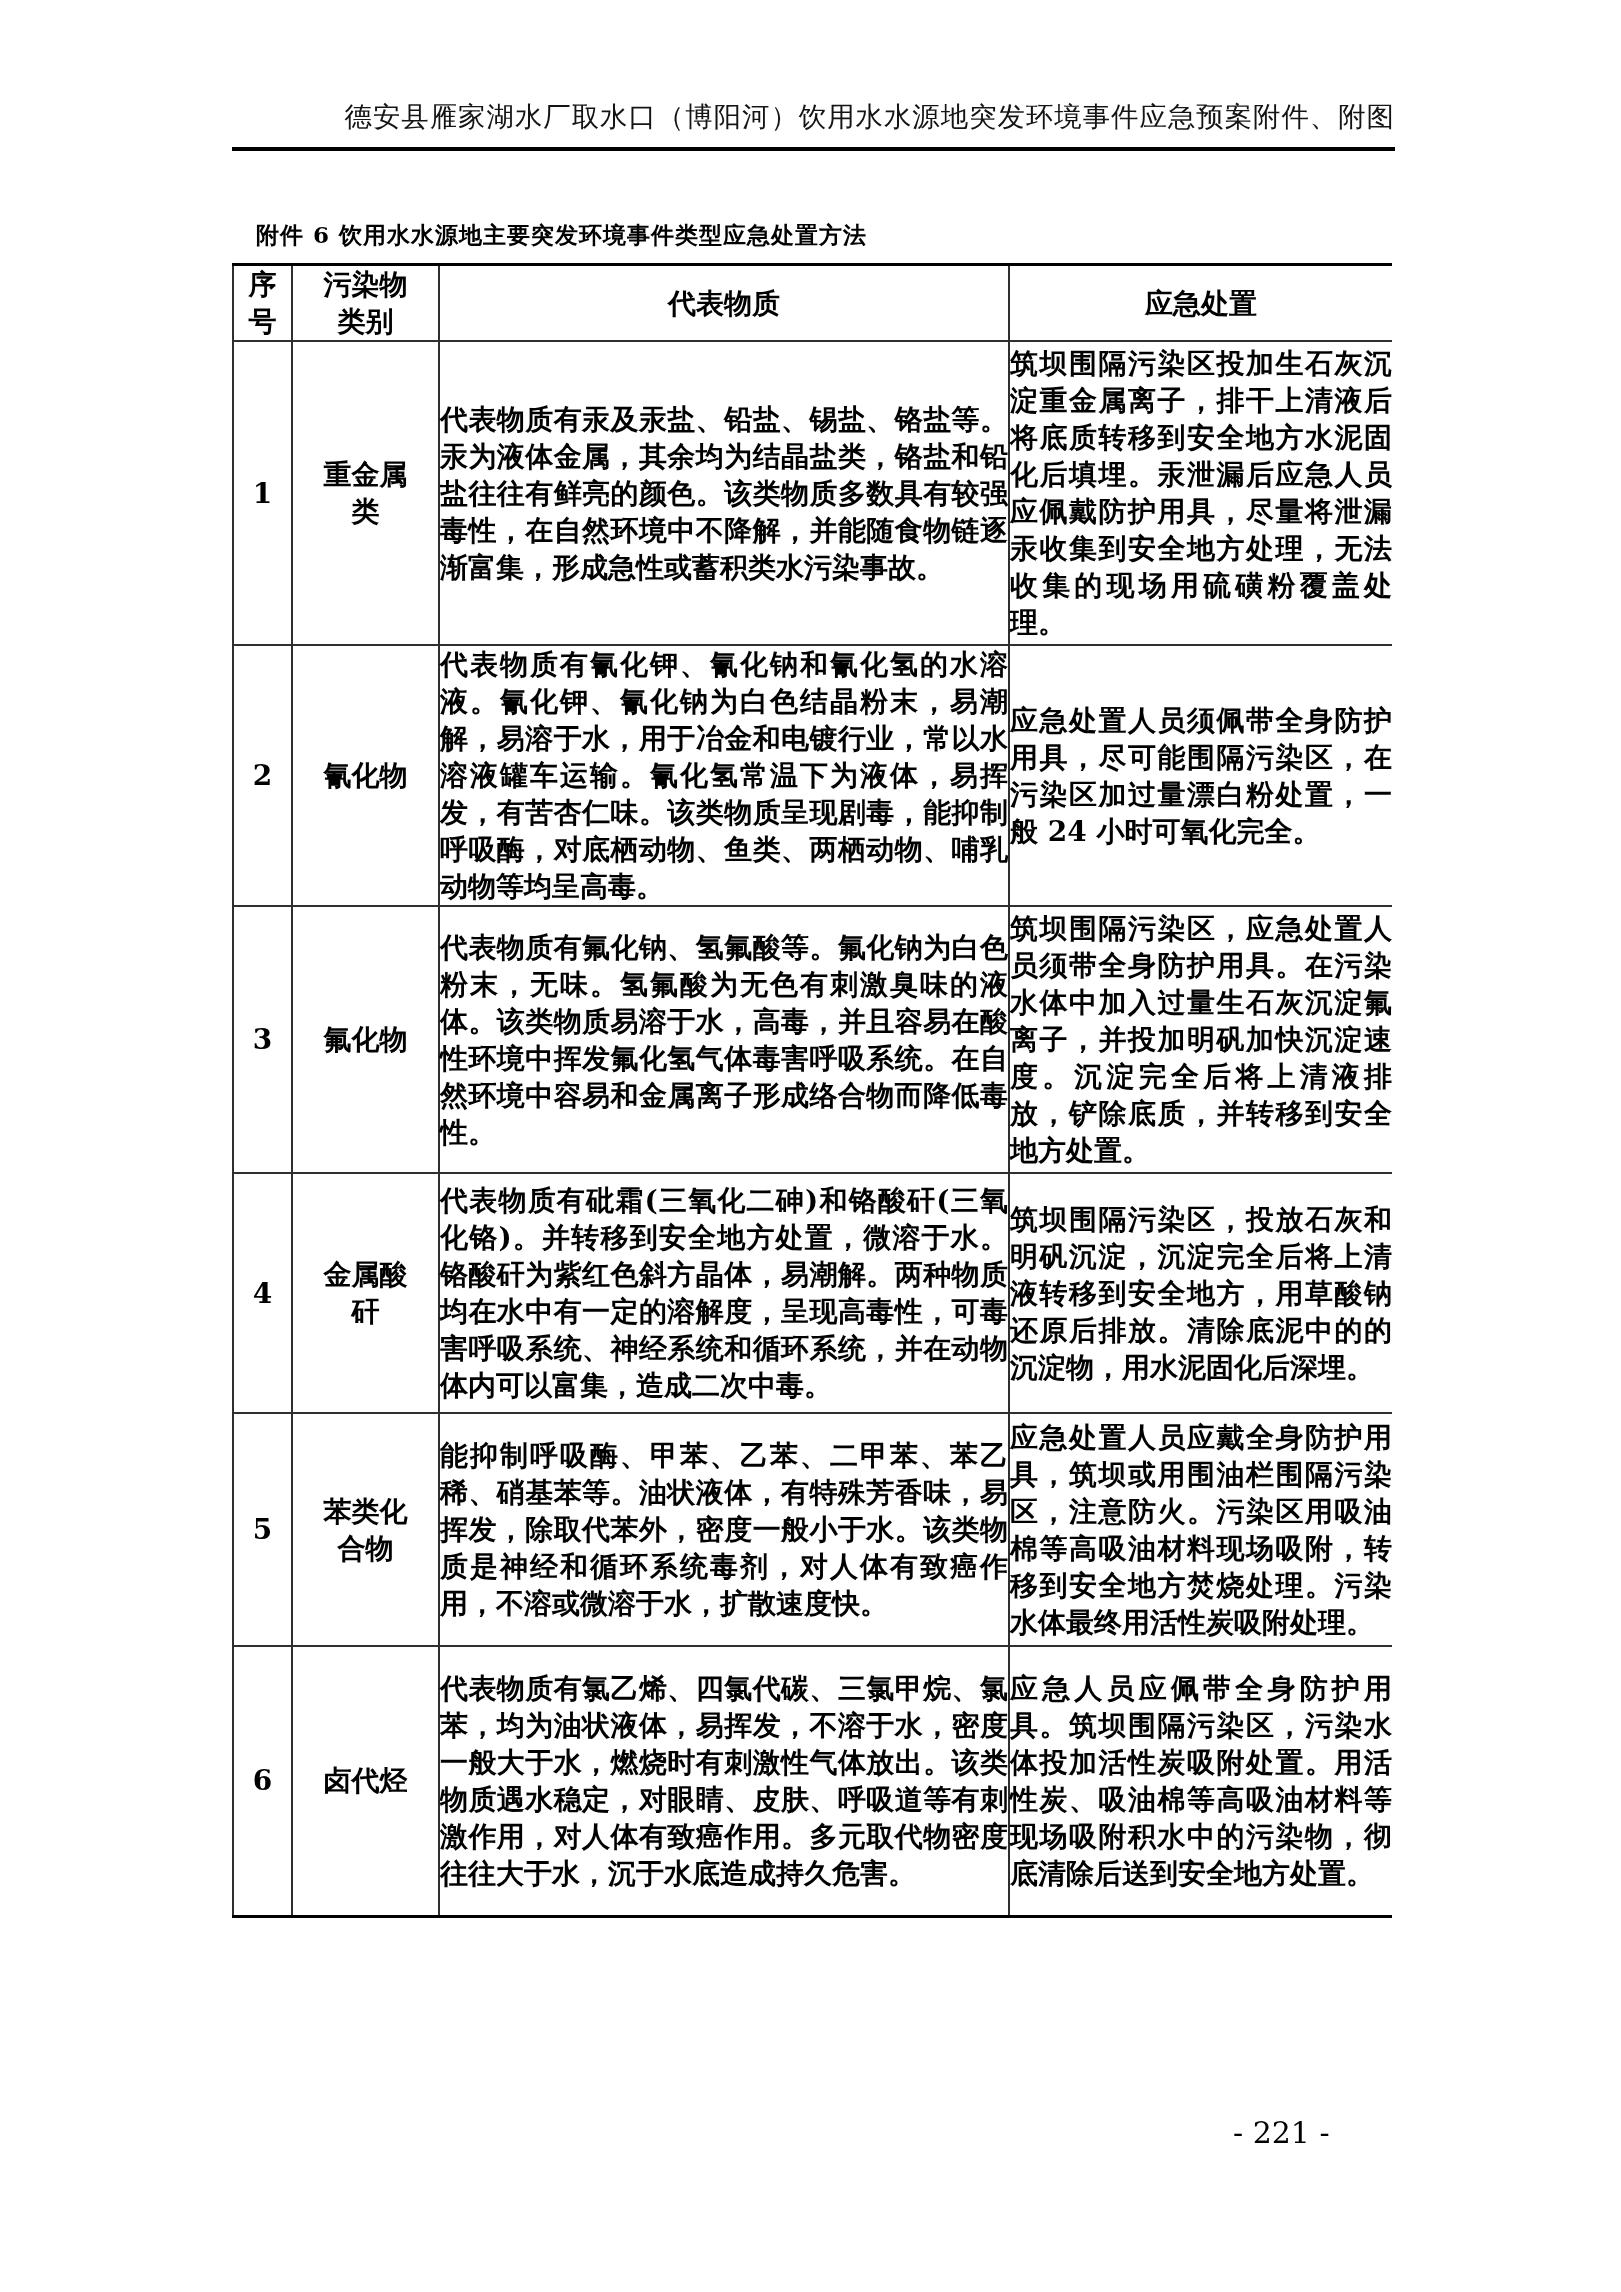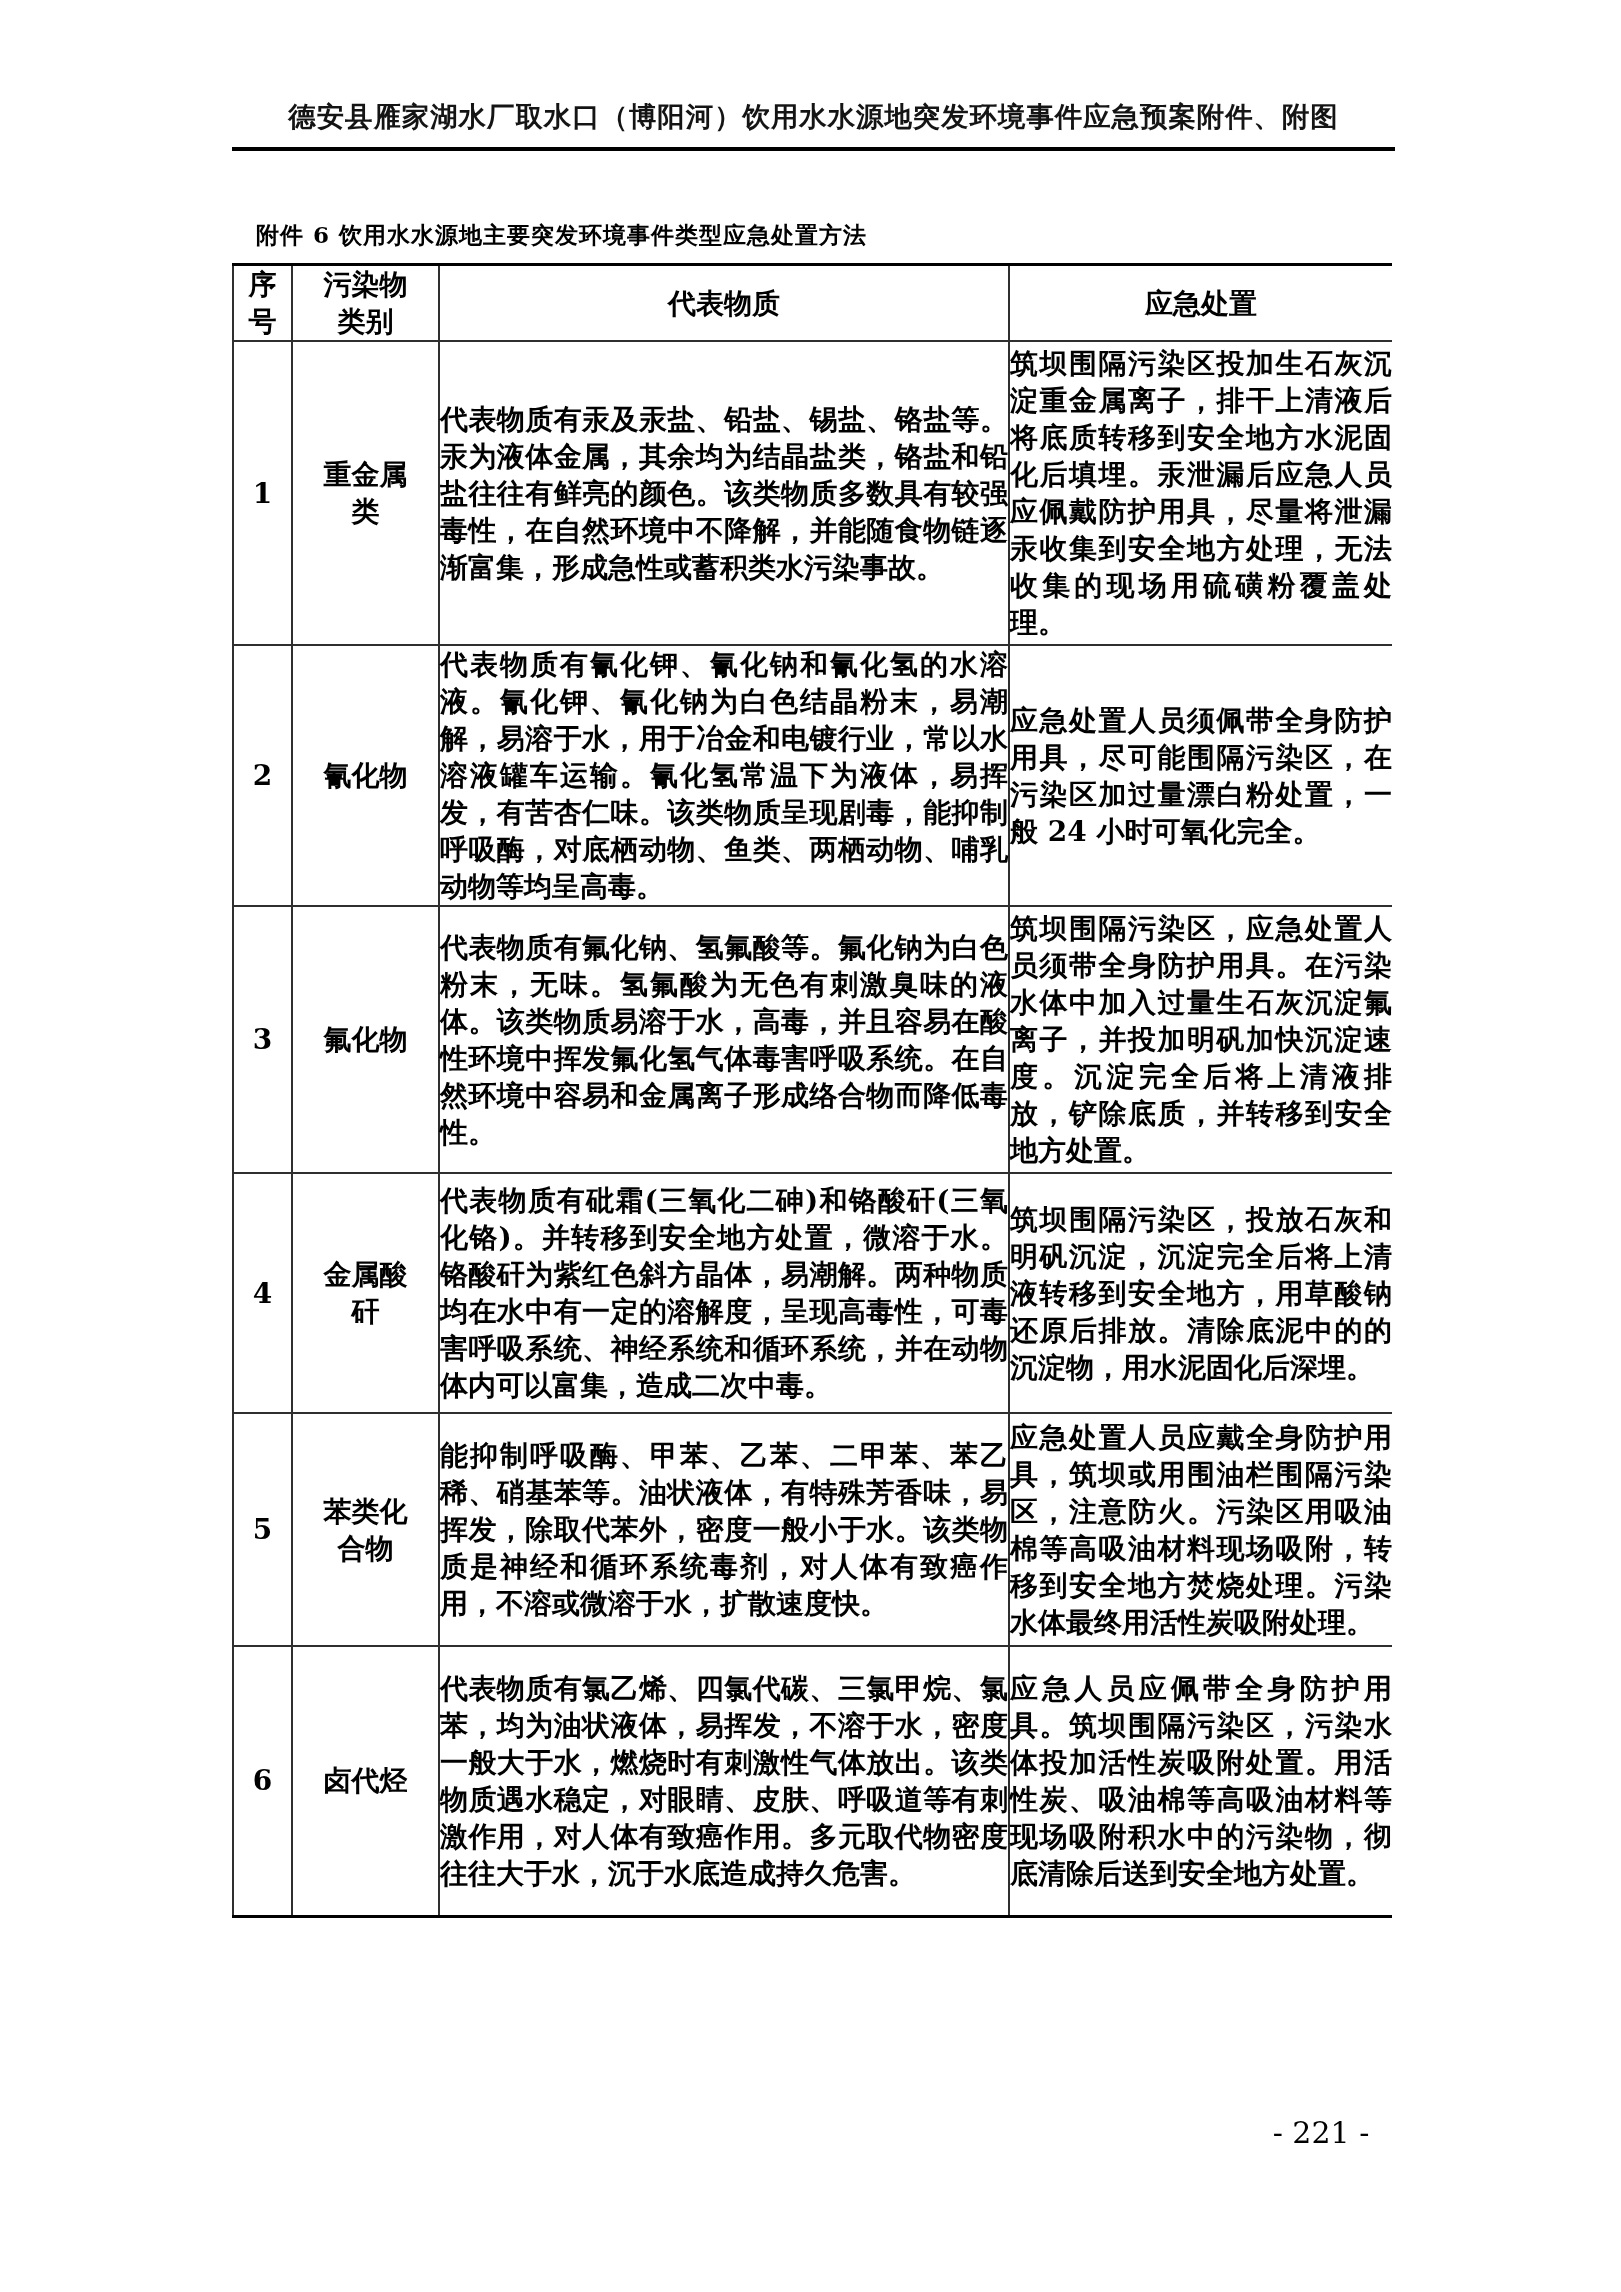--- a/index.html
+++ b/index.html
@@ -2,23 +2,22 @@
 <html lang="zh"><head>
 <meta charset="utf-8">
 <style>
   html,body { margin:0; padding:0; background:#ffffff; }
   .page {
     position:relative; width:1621px; height:2293px; background:#ffffff;
     font-family:"DejaVu Serif","Liberation Serif",serif; color:#000; overflow:hidden;
   }
   .doc-header-text {
     position:absolute; left:232px; width:1163px; top:99px;
-    text-align:center; font-size:27.4px; letter-spacing:1px; color:#141414;
+    text-align:right; font-size:27.4px; letter-spacing:1px; color:#141414;
     white-space:nowrap;
-    font-weight:bold;
   }
   .doc-header-rule {
     position:absolute; left:232px; width:1163px; top:147px; height:3.9px; background:#000;
   }
   .doc-title {
     position:absolute; left:240px; top:204px; margin:16px;
     font-size:23px; font-weight:bold; letter-spacing:1px; white-space:nowrap;
   }
   .main-table {
     position:absolute; left:232px; top:263px; width:1160px;
@@ -43,21 +42,21 @@
   .cell-response  { text-align:justify; text-justify:inter-character; padding:7.8px 9.8px 7.8px 13.7px; }
   tr.h-header { height:75px; }
   tr.h-r1 { height:304px; }
   tr.h-r2 { height:260px; }
   tr.h-r3 { height:267px; }
   tr.h-r4 { height:240px; }
   tr.h-r5 { height:233px; }
   tr.h-r6 { height:270px; }
   .page-number {
     position:absolute; top:2115px; left:1233px; width:176px;
-    text-align:center; font-size:30px; color:#000;
+    text-align:left; font-size:30px; color:#000;
   }
 </style>
 </head>
 <body>
 
 <div class="page">
 
   <div class="doc-header-text">德安县雁家湖水厂取水口（博阳河）饮用水水源地突发环境事件应急预案附件、附图</div>
   <div class="doc-header-rule"></div>
 

